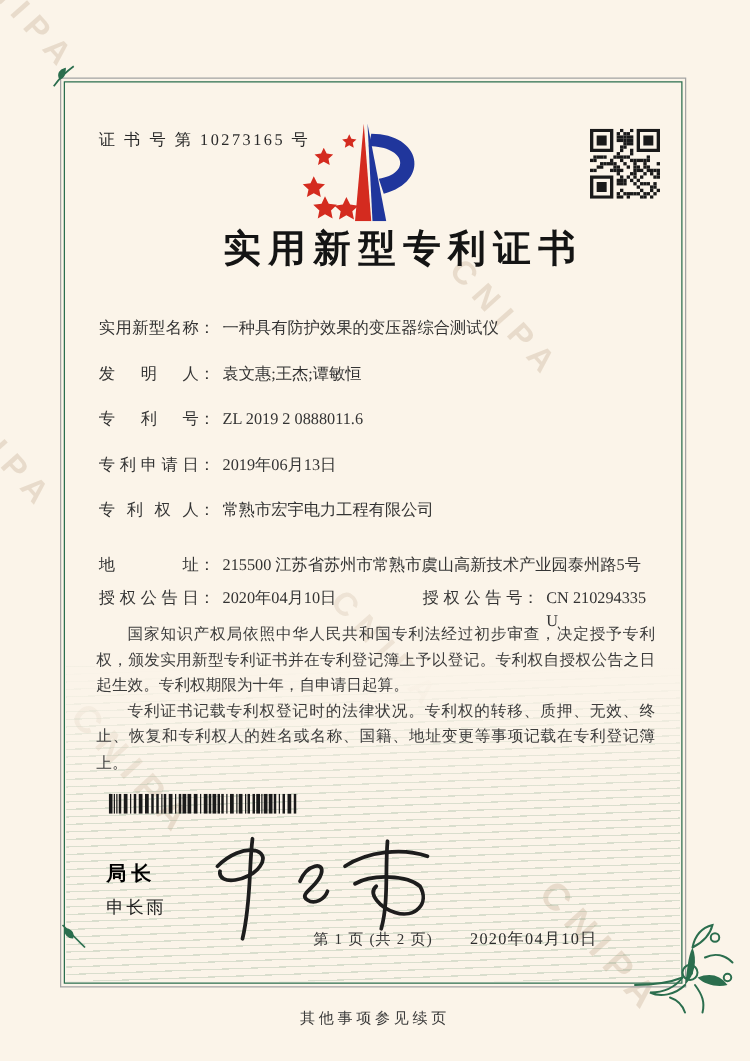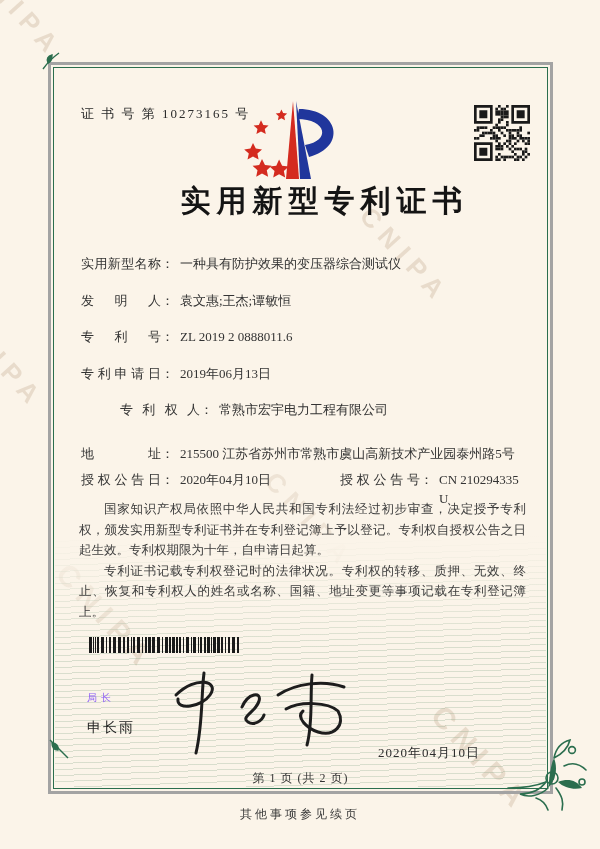--- a/index.html
+++ b/index.html
@@ -16,21 +16,21 @@
     font-weight:bold;
     color:rgba(193,168,141,0.32);
     letter-spacing:8px;
     transform:rotate(48deg);
     white-space:nowrap;
     z-index:0;
   }
   
   .frame{
     position:absolute;left:48px;top:62px;width:499px;height:726px;
-    border:3px solid #a3a3a3;
+    border:1px solid #a3a3a3;
     z-index:1;
   }
   .frame-inner{
     position:absolute;inset:2px;
     border:1px solid #2b6e4e;
   }
   .guilloche{
     position:absolute;left:4px;right:4px;top:470px;bottom:4px;
     background:
       linear-gradient(rgba(251,244,233,1), rgba(251,244,233,0) 45%),
@@ -72,26 +72,26 @@
 
   
   .paras{
     position:absolute;left:28px;right:24px;top:434px;
     font-size:12.5px;line-height:1.64;text-align:justify;color:#3c3c3c;
   }
   .paras p{margin:0;text-indent:2em;}
 
   
   .barcode{position:absolute;left:38px;top:572px;width:152px;height:16px;}
-  .sig-role{position:absolute;left:36px;top:626px;font-size:10px;letter-spacing:4px;color:#8b5cf6;}
+  .sig-role{position:absolute;left:36px;top:626px;font-size:16px;letter-spacing:4px;color:#000000;font-weight:bold;}
   .sig-name{position:absolute;left:36px;top:654px;font-size:14px;letter-spacing:2px;color:#222;}
   .signature{position:absolute;left:95px;top:600px;width:215px;height:92px;}
   .issue-date{position:absolute;right:70px;top:679px;font-size:13px;letter-spacing:1px;color:#2c2c2c;}
   .page-no{
-    position:absolute;left:0;top:705px;width:100%;
+    position:absolute;left:0;top:680px;width:100%;
     text-align:center;font-size:12px;color:#333;letter-spacing:1px;
   }
   .foot-note{
     position:absolute;left:0;top:806px;width:100%;
     text-align:center;font-size:12px;letter-spacing:3px;color:#3a3a3a;z-index:2;
   }
   .ornament-br{position:absolute;right:8px;top:738px;width:86px;height:74px;z-index:3;}
   .sprig-tl{position:absolute;left:40px;top:50px;width:22px;height:22px;z-index:3;}
   .sprig-bl{position:absolute;left:46px;top:736px;width:26px;height:26px;z-index:3;}
 </style>
@@ -271,21 +271,21 @@
     <div class="field-row" style="top:263px;">
       <span class="field-label">专利号</span>
         <span class="field-colon">：</span>
       <span class="field-value">ZL 2019 2 0888011.6</span>
     </div>
     <div class="field-row" style="top:300px;">
       <span class="field-label">专利申请日</span>
         <span class="field-colon">：</span>
       <span class="field-value">2019年06月13日</span>
     </div>
-    <div class="field-row" style="top:336px;margin-left:39px;">
+    <div class="field-row" style="top:336px;">
       <span class="field-label">专利权人</span>
         <span class="field-colon">：</span>
       <span class="field-value">常熟市宏宇电力工程有限公司</span>
     </div>
     <div class="field-row" style="top:370px;margin-top:10px;">
       <span class="field-label">地址</span>
         <span class="field-colon">：</span>
       <span class="field-value" style="max-width:352px;">215500 江苏省苏州市常熟市虞山高新技术产业园泰州路5号</span>
     </div>
     <div class="field-row" style="top:406px;gap:25px;">

